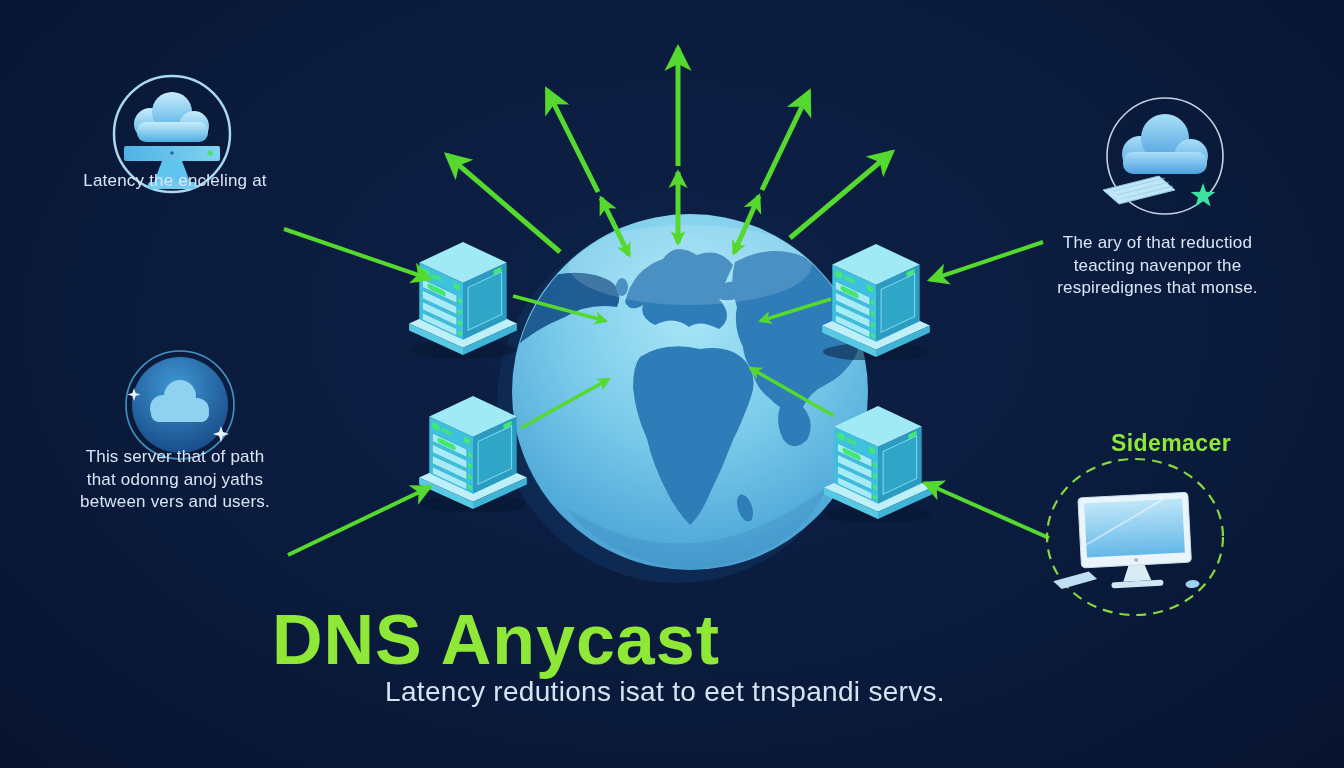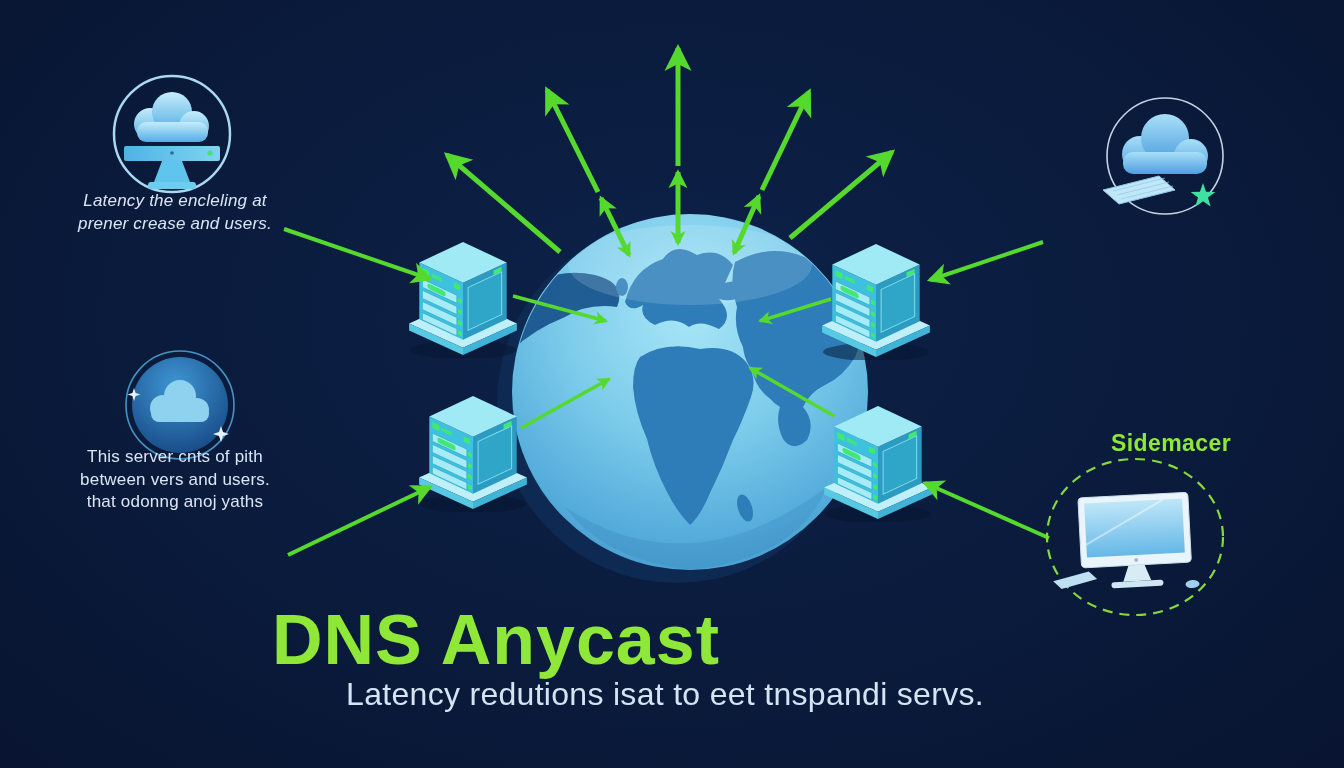--- a/index.html
+++ b/index.html
@@ -18,21 +18,21 @@
   .green-heading {
     position:absolute; color:var(--accent-green,#8FE838); font-weight:bold;
     font-size:23px; text-align:right; letter-spacing:.4px;
   }
   .main-title {
     position:absolute; left:272px; top:592px; width:786px; text-align:left;
     color:var(--accent-green,#8FE838); font-size:70px; font-weight:bold; letter-spacing:1px;margin-top:8px;
   }
   .sub-title {
     position:absolute; left:272px; top:676px; width:786px; text-align:center;
-    color:#D6E3F2; font-size:32px; letter-spacing:.3px;
+    color:#D6E3F2; font-size:28px; letter-spacing:.3px;
   }
   .icon-box { position:absolute; }
   svg { display:block; }
 </style>
 </head>
 <body>
 
 <div class="canvas">
 
   <svg class="layer" width="1344" height="768" viewBox="0 0 1344 768">
@@ -223,31 +223,35 @@
         <rect x="-49" y="-36" width="98" height="54" fill="url(#gScr)"></rect>
         <line x1="-49" y1="5" x2="30" y2="-36" stroke="#FFFFFF" stroke-width="2" opacity="0.45"></line>
         <circle cx="0" cy="23" r="2" fill="#9FBCD0"></circle>
         <polygon points="-8,28 8,28 14,44 -14,44" fill="#D8ECF6"></polygon>
         <rect x="-26" y="44" width="52" height="6" rx="3" fill="#CFE6F4"></rect>
         <ellipse cx="55" cy="50" rx="7" ry="4" fill="#9FD0EC"></ellipse>
       </g>
     </svg>
   </div>
 
-  <div class="callout" style="left:40px; top:190px; width:270px;font-style:italic;">
+  <div class="callout" style="left:40px; top:170px; width:270px;">
     <span>Latency the encleling at</span>
-    <span>prener crease and users.</span>
   </div>
 
   <div class="callout" style="left:55px; top:446px; width:240px;">
-    <span>This server cnts of pith</span>
+    <span>This server that of path</span>
+    <span>that odonng anoj yaths</span>
     <span>between vers and users.</span>
-    <span>that odonng anoj yaths</span>
-  </div>
-
+  </div>
+
+  <div class="callout" style="left:1030px; top:232px; width:255px;">
+    <span>The ary of that reductiod</span>
+    <span>teacting navenpor the</span>
+    <span>respiredignes that monse.</span>
+  </div>
 
   <div class="green-heading" style="left:1031px; top:430px; width:200px;">Sidemacer</div>
 
   <div class="callout" style="left:1015px; top:600px; width:240px;">
   </div>
 
   <div class="main-title">DNS Anycast</div>
   <div class="sub-title">Latency redutions isat to eet tnspandi servs.</div>
 
 </div>

